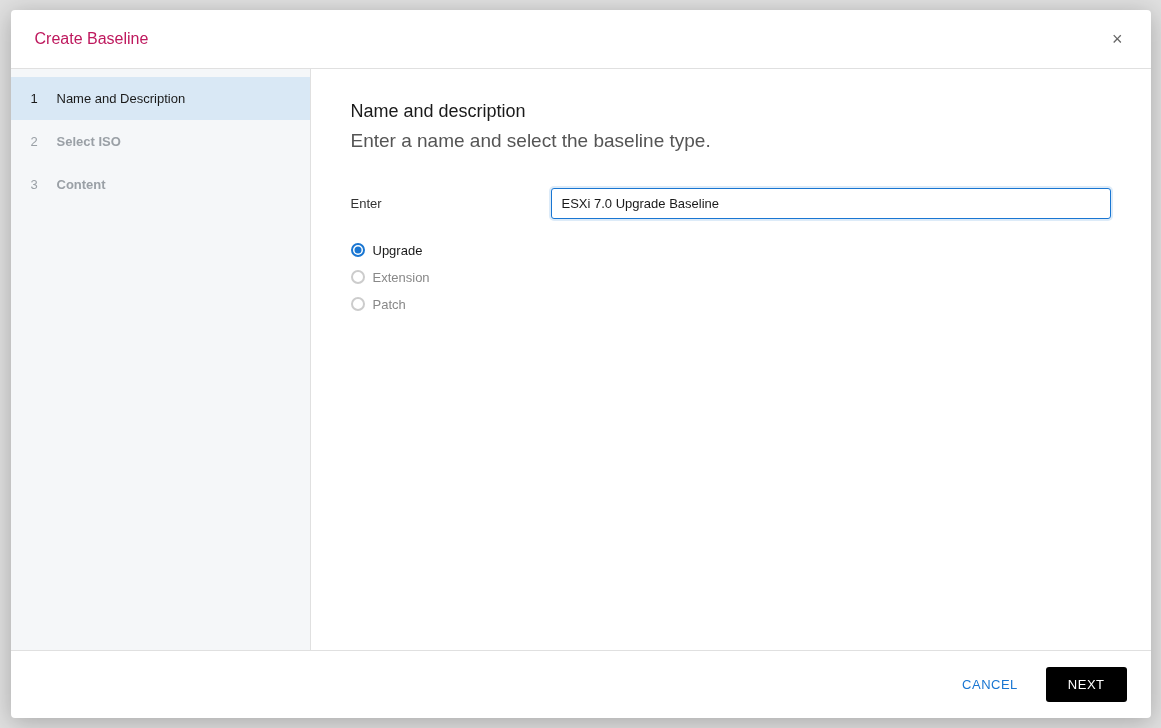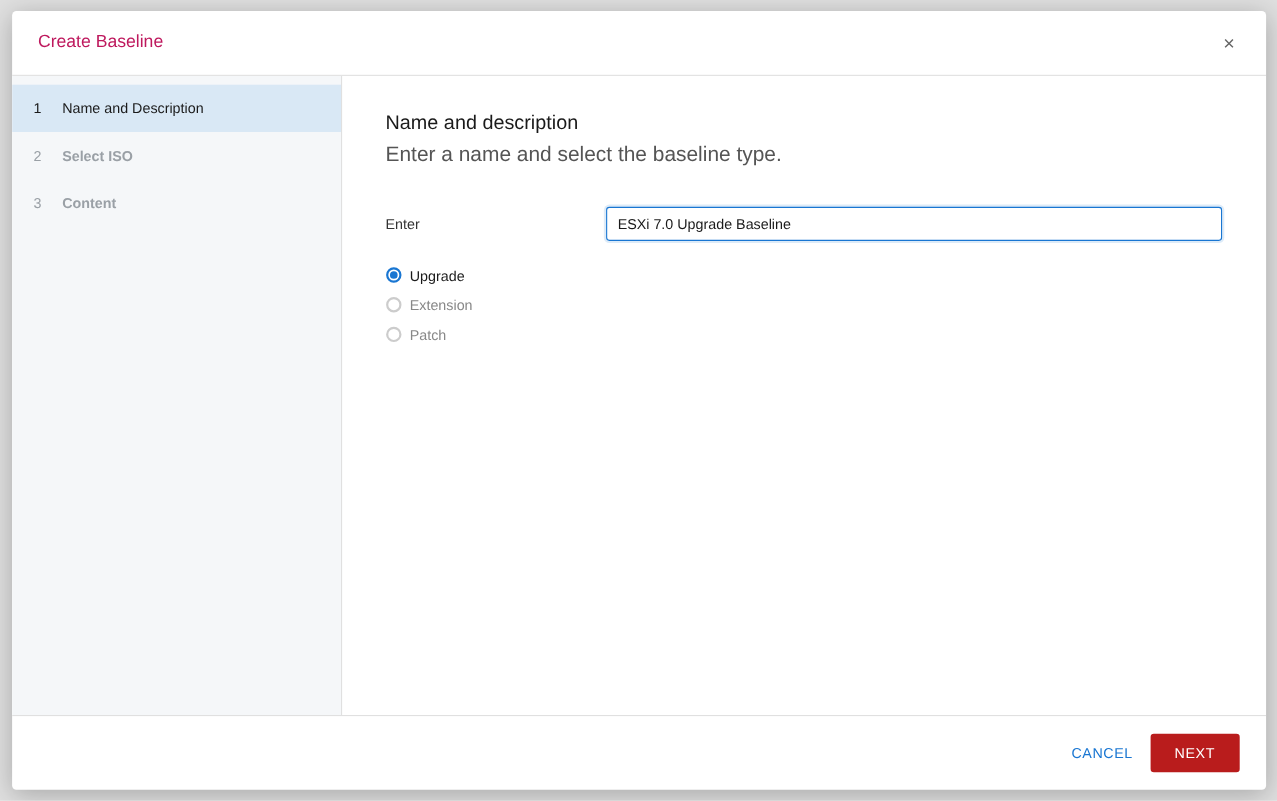--- a/index.html
+++ b/index.html
@@ -216,37 +216,38 @@
       color: #1a1a1a;
     }
 
     
     .dialog-footer {
       display: flex;
       align-items: center;
       justify-content: flex-end;
       padding: 16px 24px;
       border-top: 1px solid #e0e0e0;
+      gap: 12px;
       flex-shrink: 0;
     }
 
     .btn-cancel {
       background: none;
       border: none;
       color: #1976d2;
       font-size: 13px;
       font-weight: 500;
       cursor: pointer;
       padding: 8px 16px;
       letter-spacing: 0.5px;
       text-transform: uppercase;
     }
 
     .btn-next {
-      background: #b91c1c;
+      background: #000000;
       color: #ffffff;
       border: none;
       border-radius: 3px;
       font-size: 13px;
       font-weight: 500;
       cursor: pointer;
       padding: 10px 22px;
       letter-spacing: 0.5px;
       text-transform: uppercase;
     }

